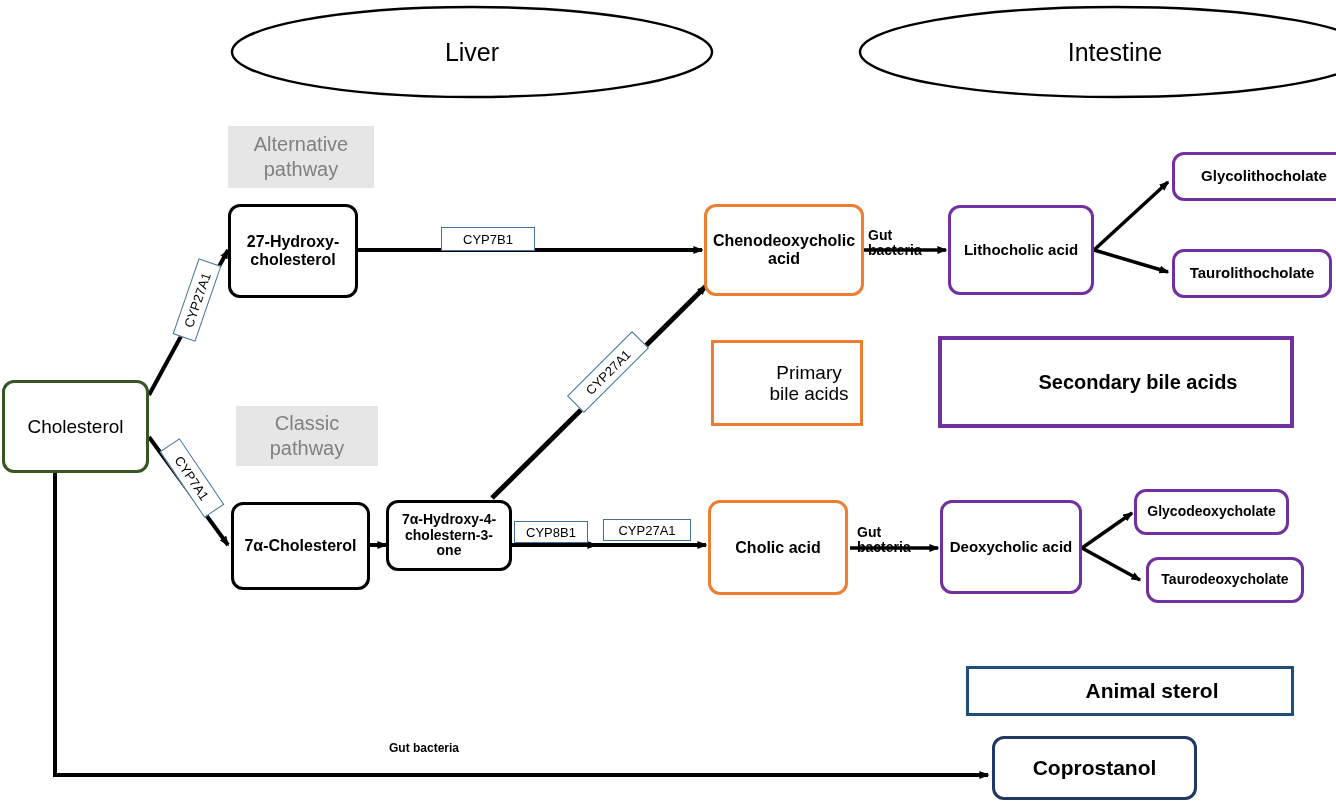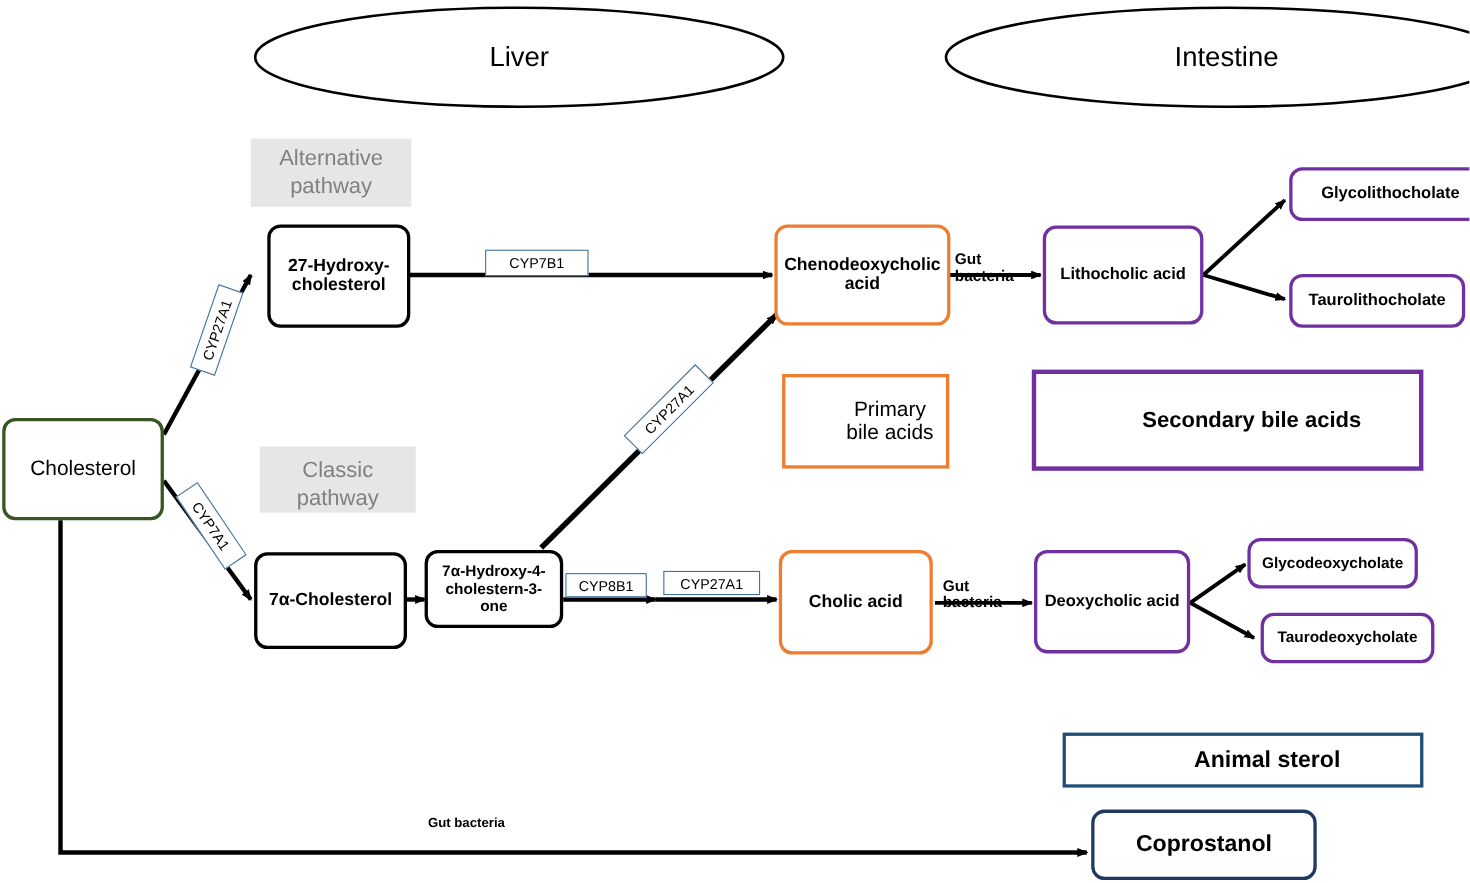--- a/index.html
+++ b/index.html
@@ -129,30 +129,30 @@
     <path d="M55,473 L55,775 L988,775" fill="none" stroke="#000" stroke-width="4" marker-end="url(#ah)"></path>
   </svg>
 
   <div class="organ-label" style="left:412px; top:38px; width:120px;">Liver</div>
   <div class="organ-label" style="left:1040px; top:38px; width:150px;">Intestine</div>
 
   <div class="pathway-tag" style="left:228px; top:126px; width:146px; height:62px; flex-direction:column;">
     <span>Alternative</span>
     <span>pathway</span>
   </div>
-  <div class="pathway-tag" style="left:236px; top:406px; width:142px; height:60px; flex-direction:column;justify-content:flex-end;">
+  <div class="pathway-tag" style="left:236px; top:406px; width:142px; height:60px; flex-direction:column;">
     <span>Classic</span>
     <span>pathway</span>
   </div>
 
   <div class="node rounded" style="left:2px; top:380px; width:147px; height:93px; border:3.2px solid #375623; font-size:19px;">
     <span>Cholesterol</span>
   </div>
 
-  <div class="node rounded bold" style="left:243px; top:204px; width:130px; height:94px; border:3.4px solid #000; font-size:16px; flex-direction:column;">
+  <div class="node rounded bold" style="left:228px; top:204px; width:130px; height:94px; border:3.4px solid #000; font-size:16px; flex-direction:column;">
     <span>27-Hydroxy-</span>
     <span>cholesterol</span>
   </div>
 
   <div class="node rounded bold" style="left:231px; top:502px; width:139px; height:88px; border:3.2px solid #000; font-size:16px;">
     <span>7α-Cholesterol</span>
   </div>
 
   <div class="node rounded bold" style="left:386px; top:500px; width:126px; height:71px; border:3.2px solid #000; font-size:14px; flex-direction:column;">
     <span>7α-Hydroxy-4-</span>

